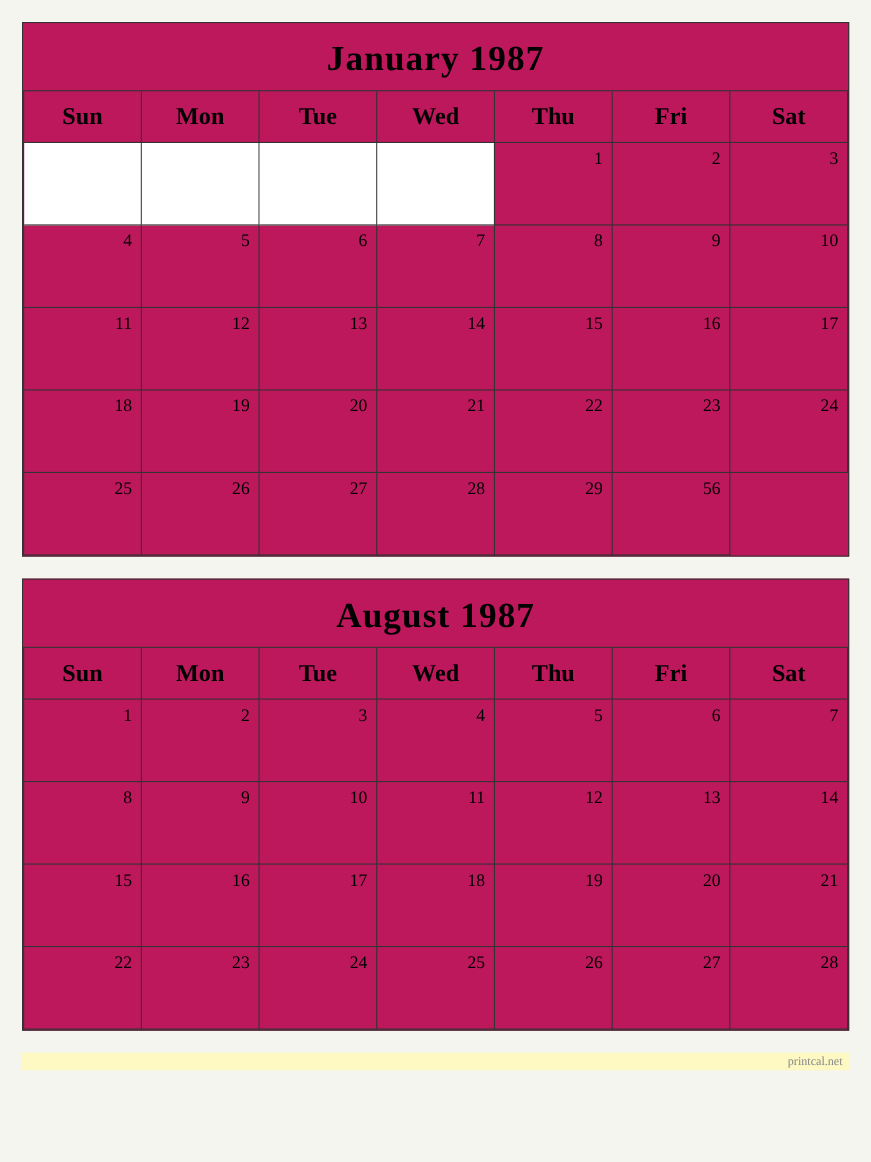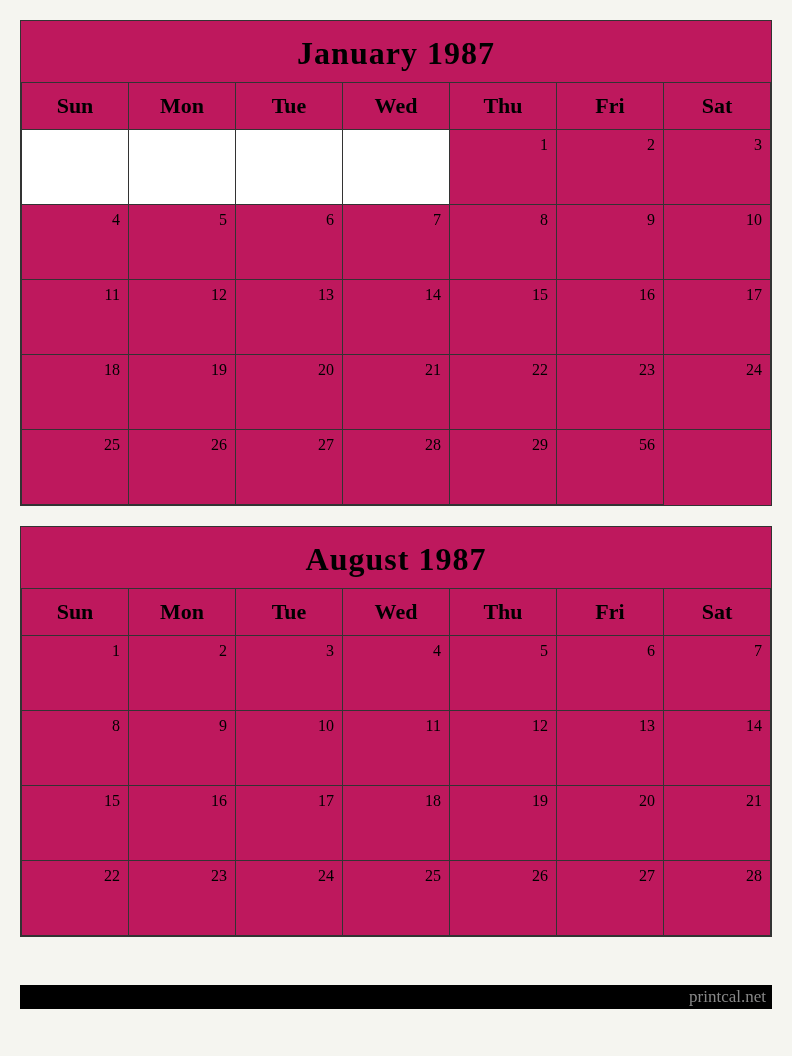--- a/index.html
+++ b/index.html
@@ -69,25 +69,24 @@
       right: 8px;
       font-size: 16px;
     }
 
     .day-cell.empty {
       background: #fff;
     }
 
     .watermark {
       text-align: right;
-      font-size: 17px;
+      font-size: 11px;
       color: #888;
       padding: 2px 6px;
-      background: #000000;
-      margin-top: 28px;
+      background: #fef9c3;
     }
   </style>
 </head>
 <body>
 
 <div class="calendar-container">
 <div class="calendar">
       <div class="calendar-title">January 1987</div>
       <div class="calendar-grid">
         <div class="day-header">Sun</div>

